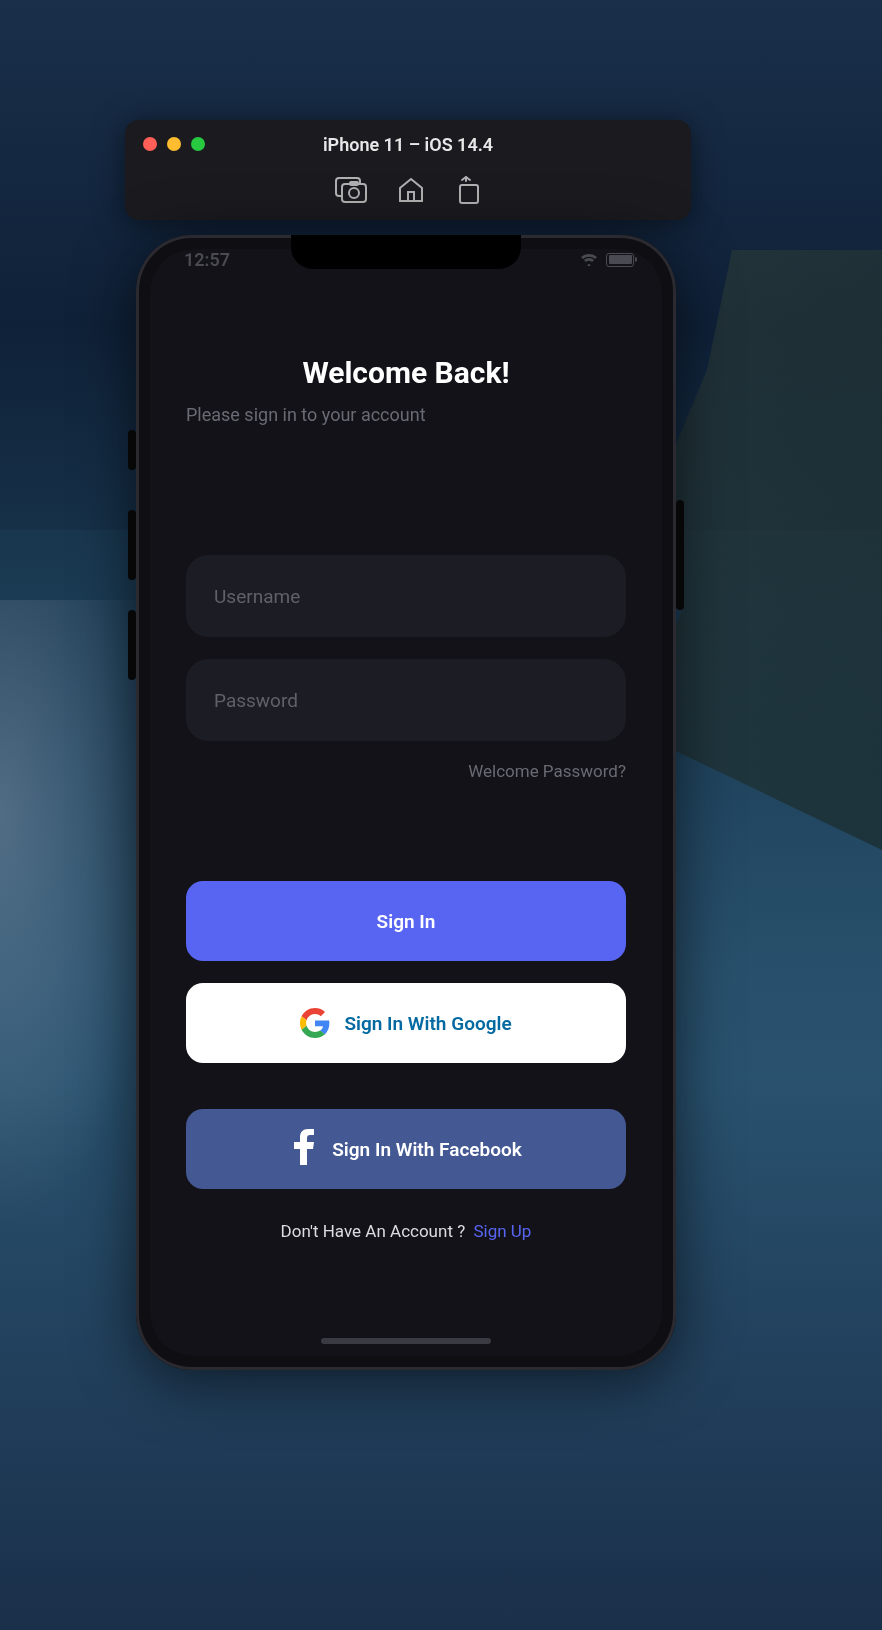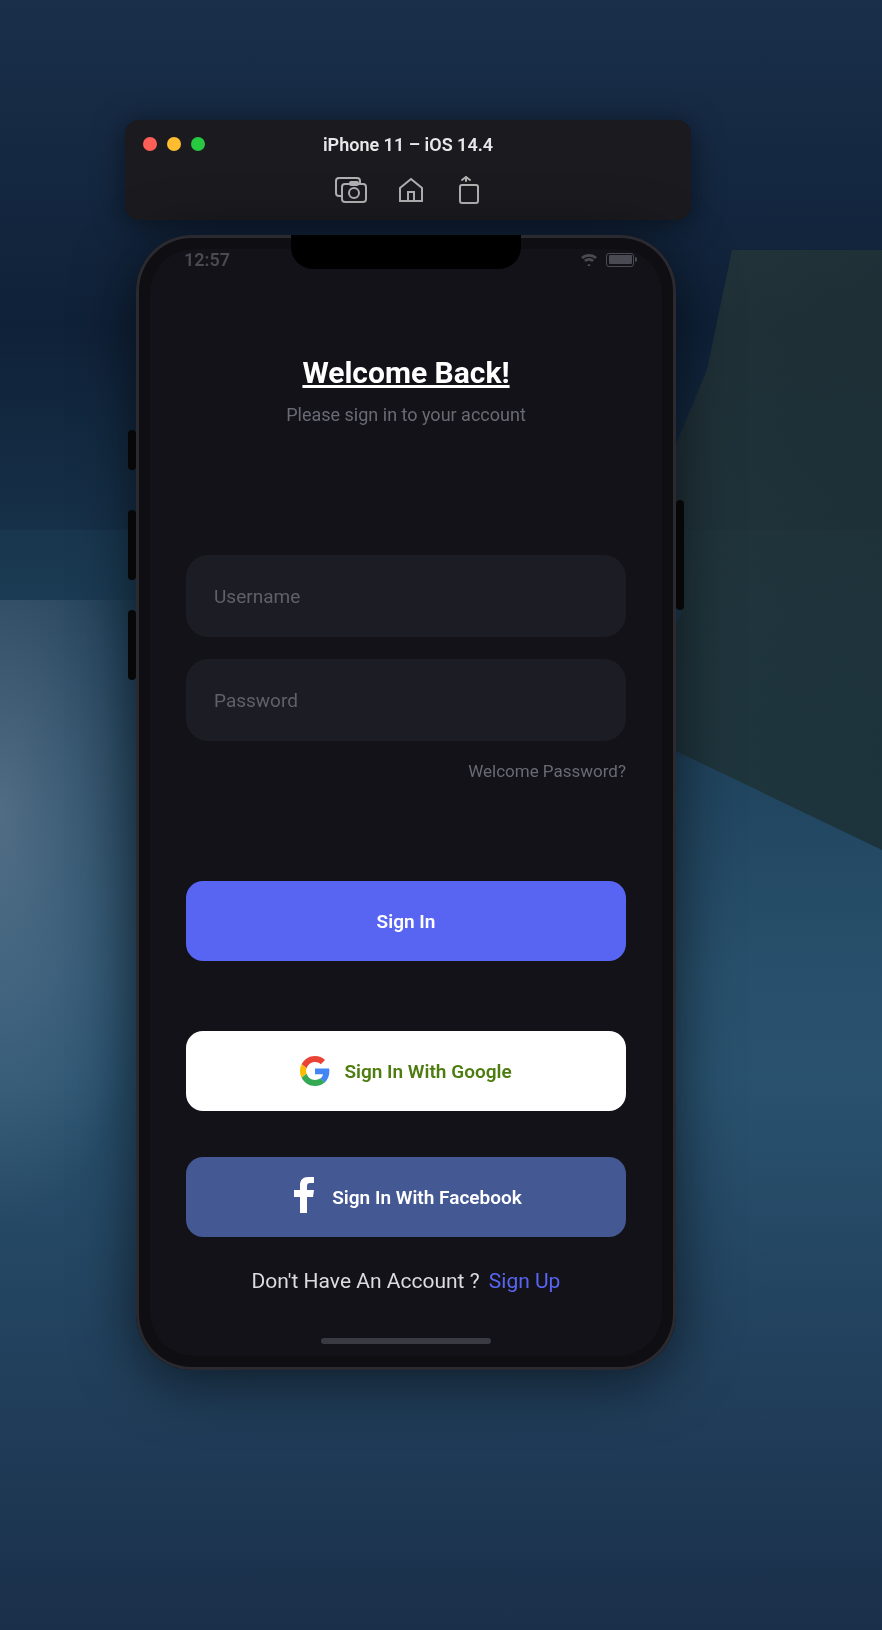--- a/index.html
+++ b/index.html
@@ -193,26 +193,24 @@
       padding: 50px 36px 20px 36px;
       display: flex;
       flex-direction: column;
     }
     .welcome-title {
       color: #ffffff;
       font-size: 30px;
       font-weight: 700;
       text-align: center;
       margin-bottom: 14px;
-      text-decoration: underline;
     }
     .welcome-subtitle {
       color: #6a6a74;
       font-size: 18px;
-      text-align: center;
       margin-bottom: 130px;
     }
     .input-field {
       width: 100%;
       height: 82px;
       background: #1c1c24;
       border: none;
       border-radius: 22px;
       padding: 0 28px;
       color: #fff;
@@ -246,40 +244,39 @@
       align-items: center;
       justify-content: center;
       gap: 14px;
     }
     .btn-primary {
       background: #5865f2;
       color: #fff;
     }
     .btn-google {
       background: #ffffff;
-      color: #4d7c0f;
-      margin-top: 48px;
+      color: #0369a1;
     }
     .btn-facebook {
       background: #445894;
       color: #fff;
       margin-top: 24px;
     }
     .google-icon {
       width: 30px;
       height: 30px;
     }
     .facebook-icon svg {
       width: 28px;
       height: 36px;
     }
     .signup-row {
       text-align: center;
       margin-top: 10px;
-      font-size: 21px;
+      font-size: 17px;
     }
     .signup-text {
       color: #dcdce0;
     }
     .signup-link {
       color: #5865f2;
       cursor: pointer;
       margin-left: 4px;
     }
     .home-indicator {

